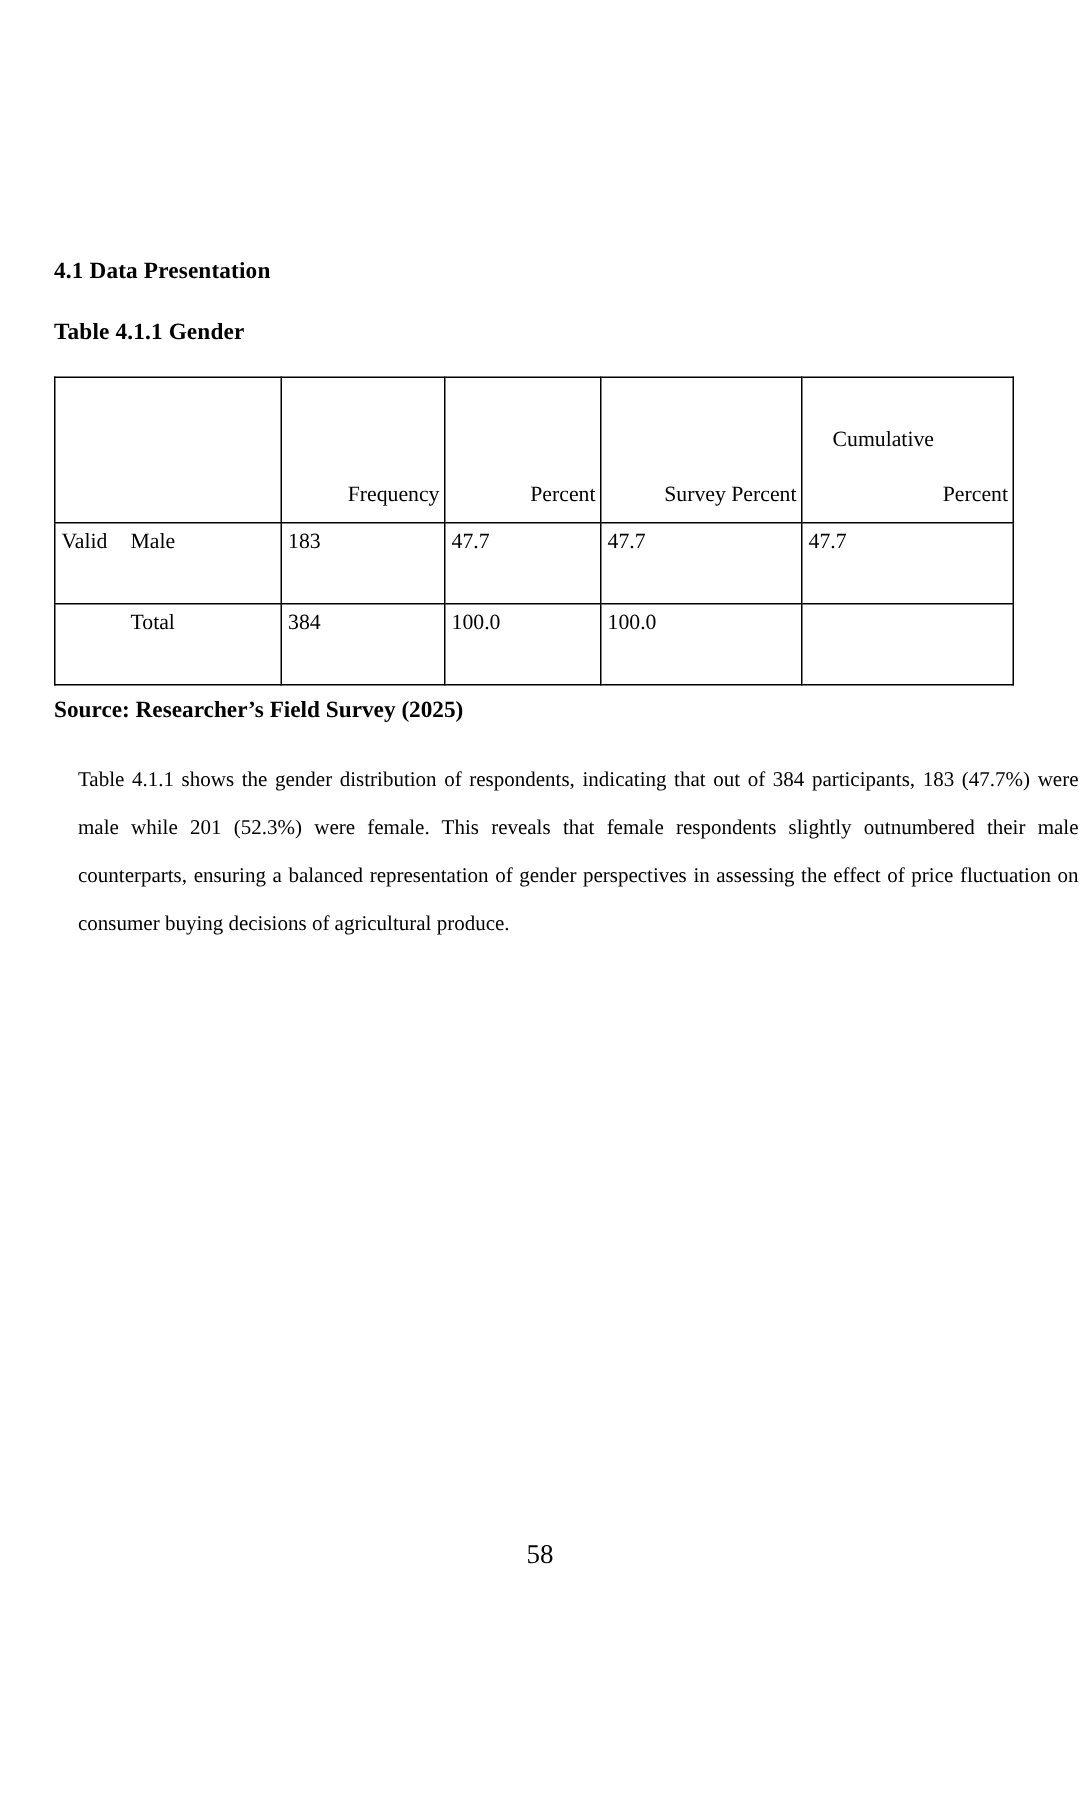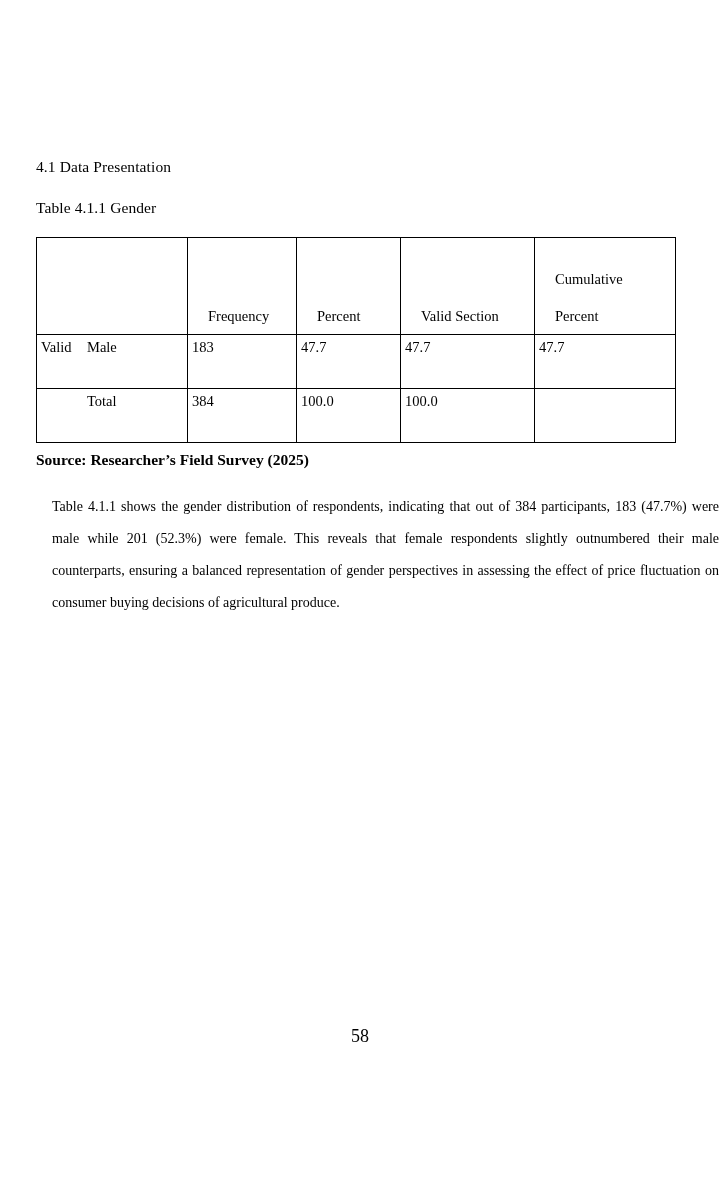--- a/index.html
+++ b/index.html
@@ -22,24 +22,24 @@
     width: 720px;
     height: 1203px;
   }
   .content {
     position: absolute;
     left: 36px;
     top: 155px;
     width: 668px;
   }
   .heading {
-    font-weight: normal;
+    font-weight: bold;
     font-size: 15.5px;
     line-height: 1.25;
-    margin: 2px 0 22px 0;
+    margin: 16px 0 22px 0;
     letter-spacing: 0.1px;
   }
   .heading.h2 { margin-bottom: 22px; }
   .heading.h3 { margin-bottom: 19px; }
 
   table.stats {
     border-collapse: collapse;
     width: 519px;
     table-layout: fixed;
     font-size: 14.5px;
@@ -53,20 +53,21 @@
     text-align: left;
   }
   table.stats thead th {
     height: 84px;
     vertical-align: bottom;
     padding-bottom: 8px;
     padding-left: 20px;
   }
   table.stats thead th .stack {
     display: block;
+    text-align: right;
   }
   table.stats thead th .l1 {
     display: block;
     margin-bottom: 20px;
   }
   .col-label { width: 127px; }
   .col-freq  { width: 85px; }
   .col-pct   { width: 80px; }
   .col-valid { width: 110px; }
   .col-cum   { width: 117px; }
@@ -120,21 +121,21 @@
       <thead>
         <tr>
           <th class="col-label"></th>
           <th class="col-freq">
             <span class="stack">Frequency</span>
           </th>
           <th class="col-pct">
             <span class="stack">Percent</span>
           </th>
           <th class="col-valid">
-            <span class="stack">Valid Section</span>
+            <span class="stack">Survey Percent</span>
           </th>
           <th class="col-cum">
             <span class="l1">Cumulative</span>
             <span class="stack">Percent</span>
           </th>
         </tr>
       </thead>
       <tbody>
         <tr>
           <td class="rowlabel">

